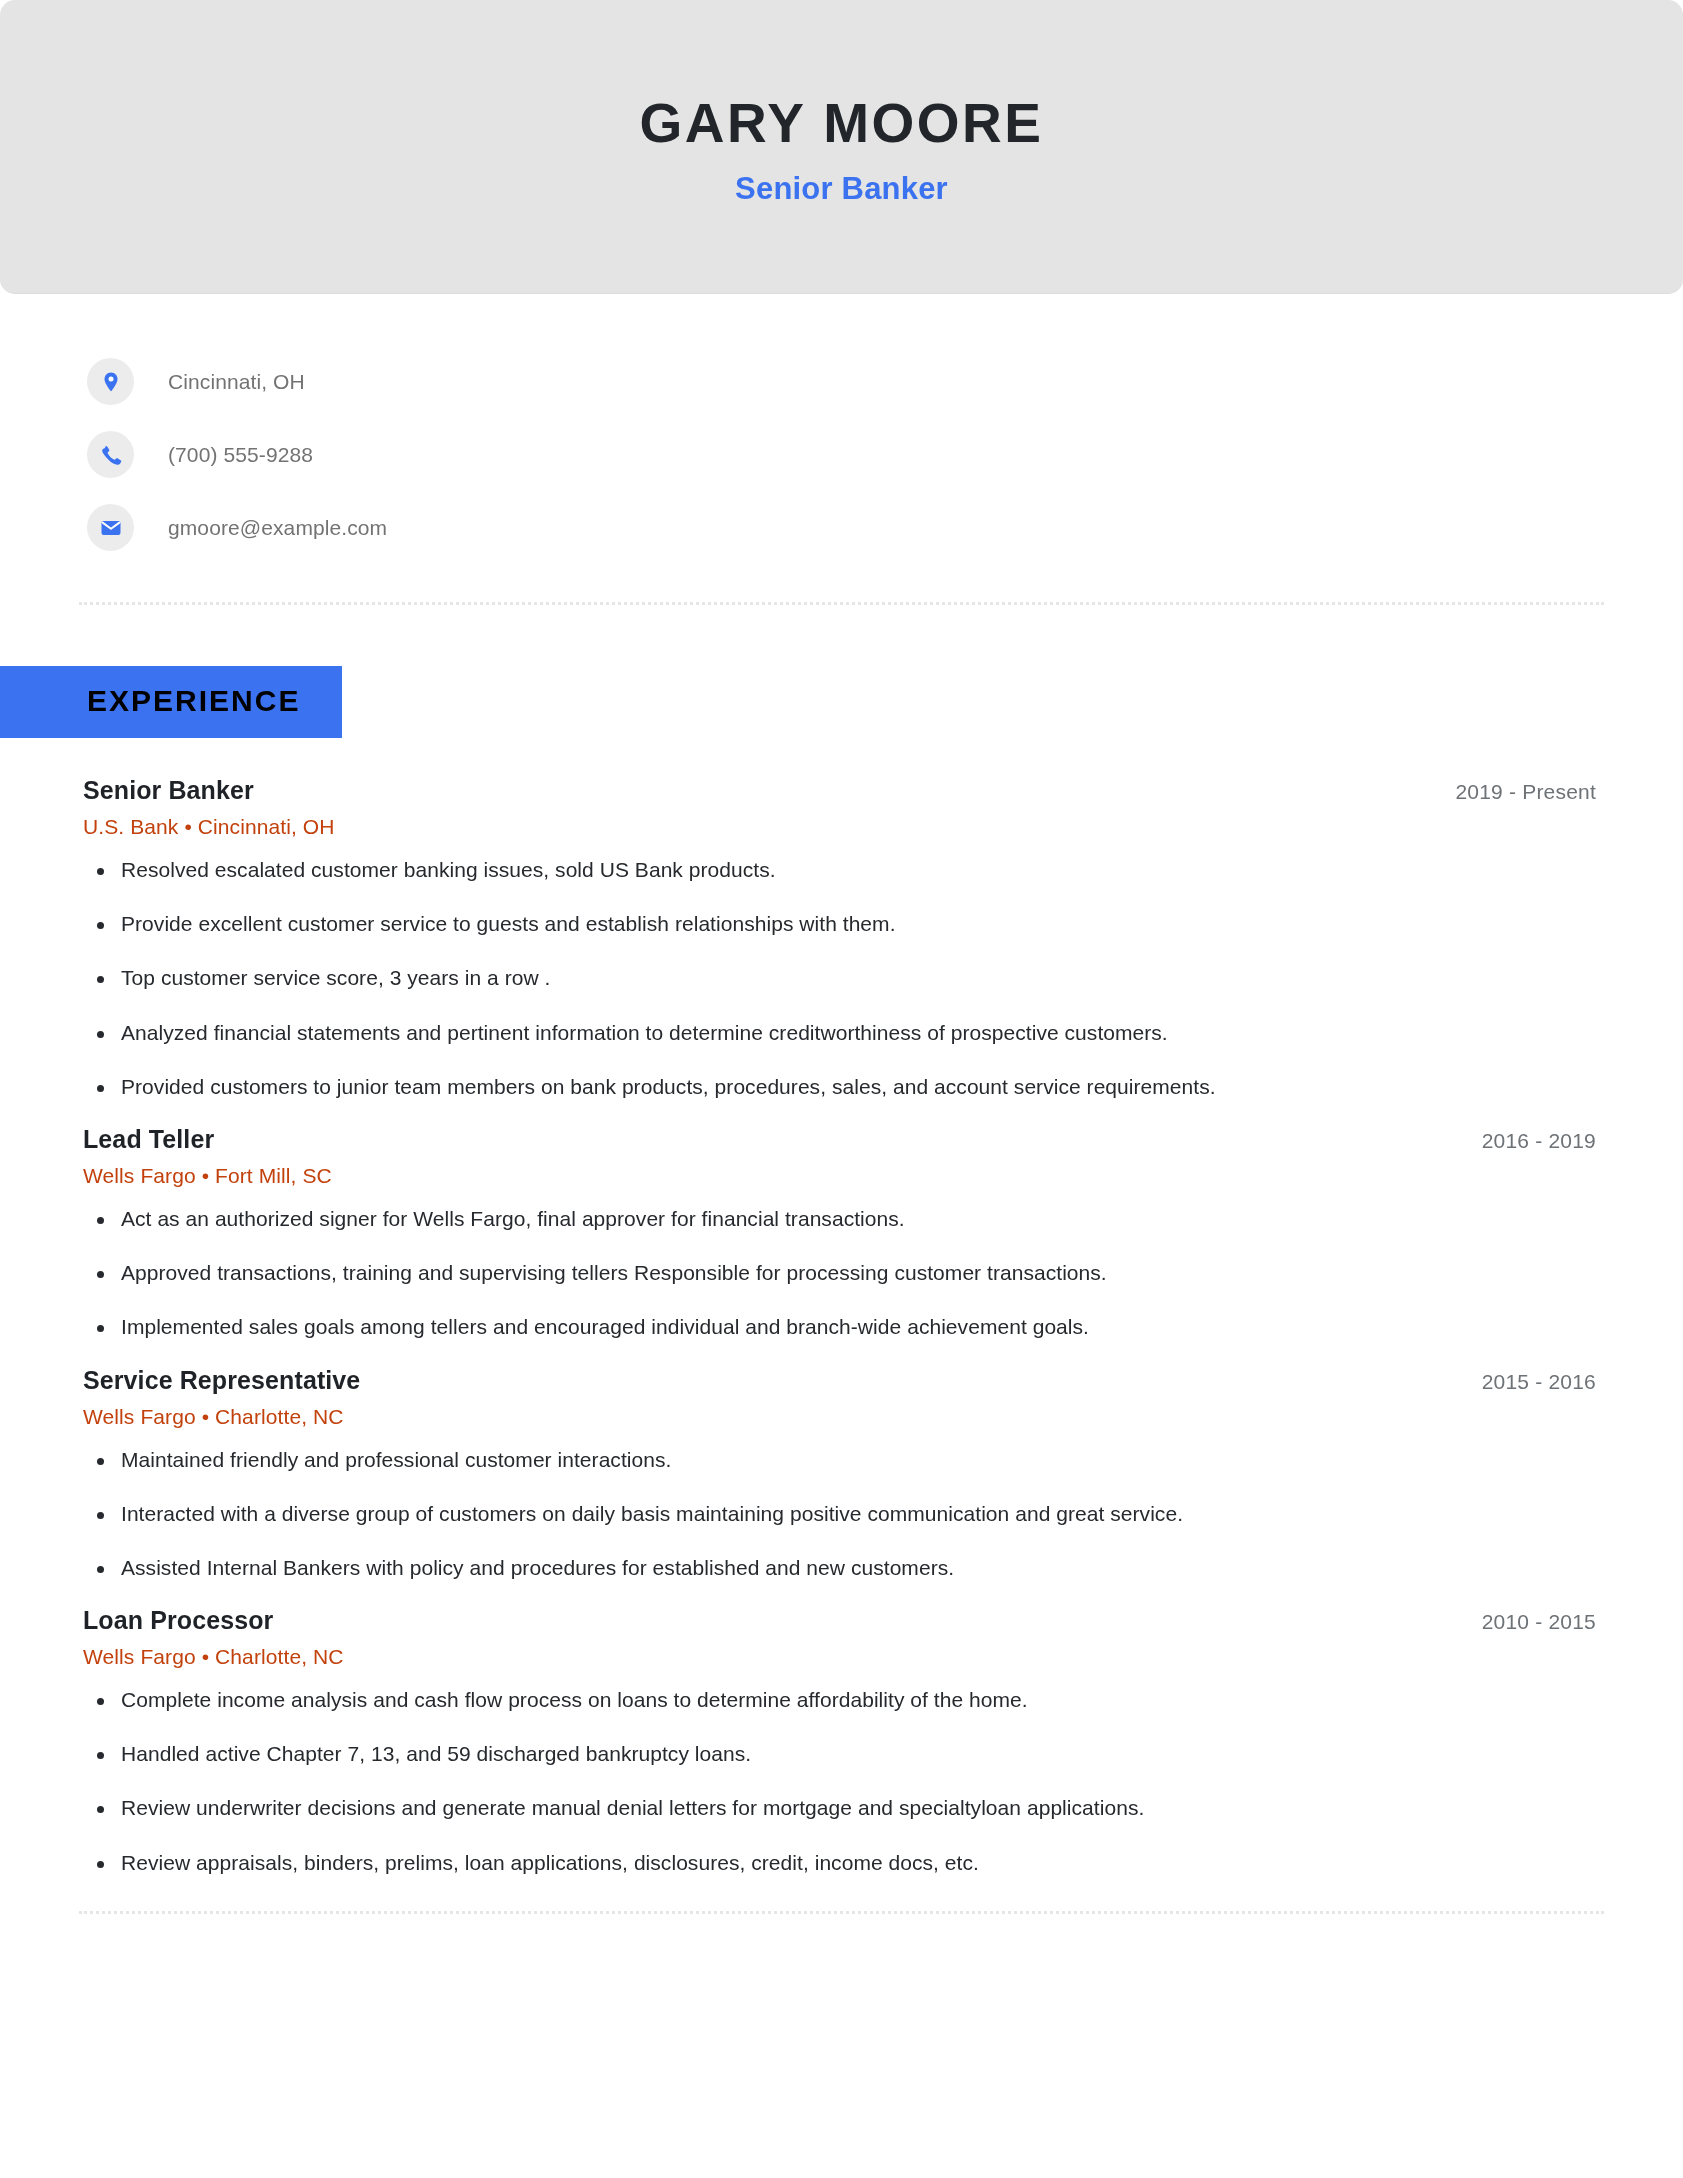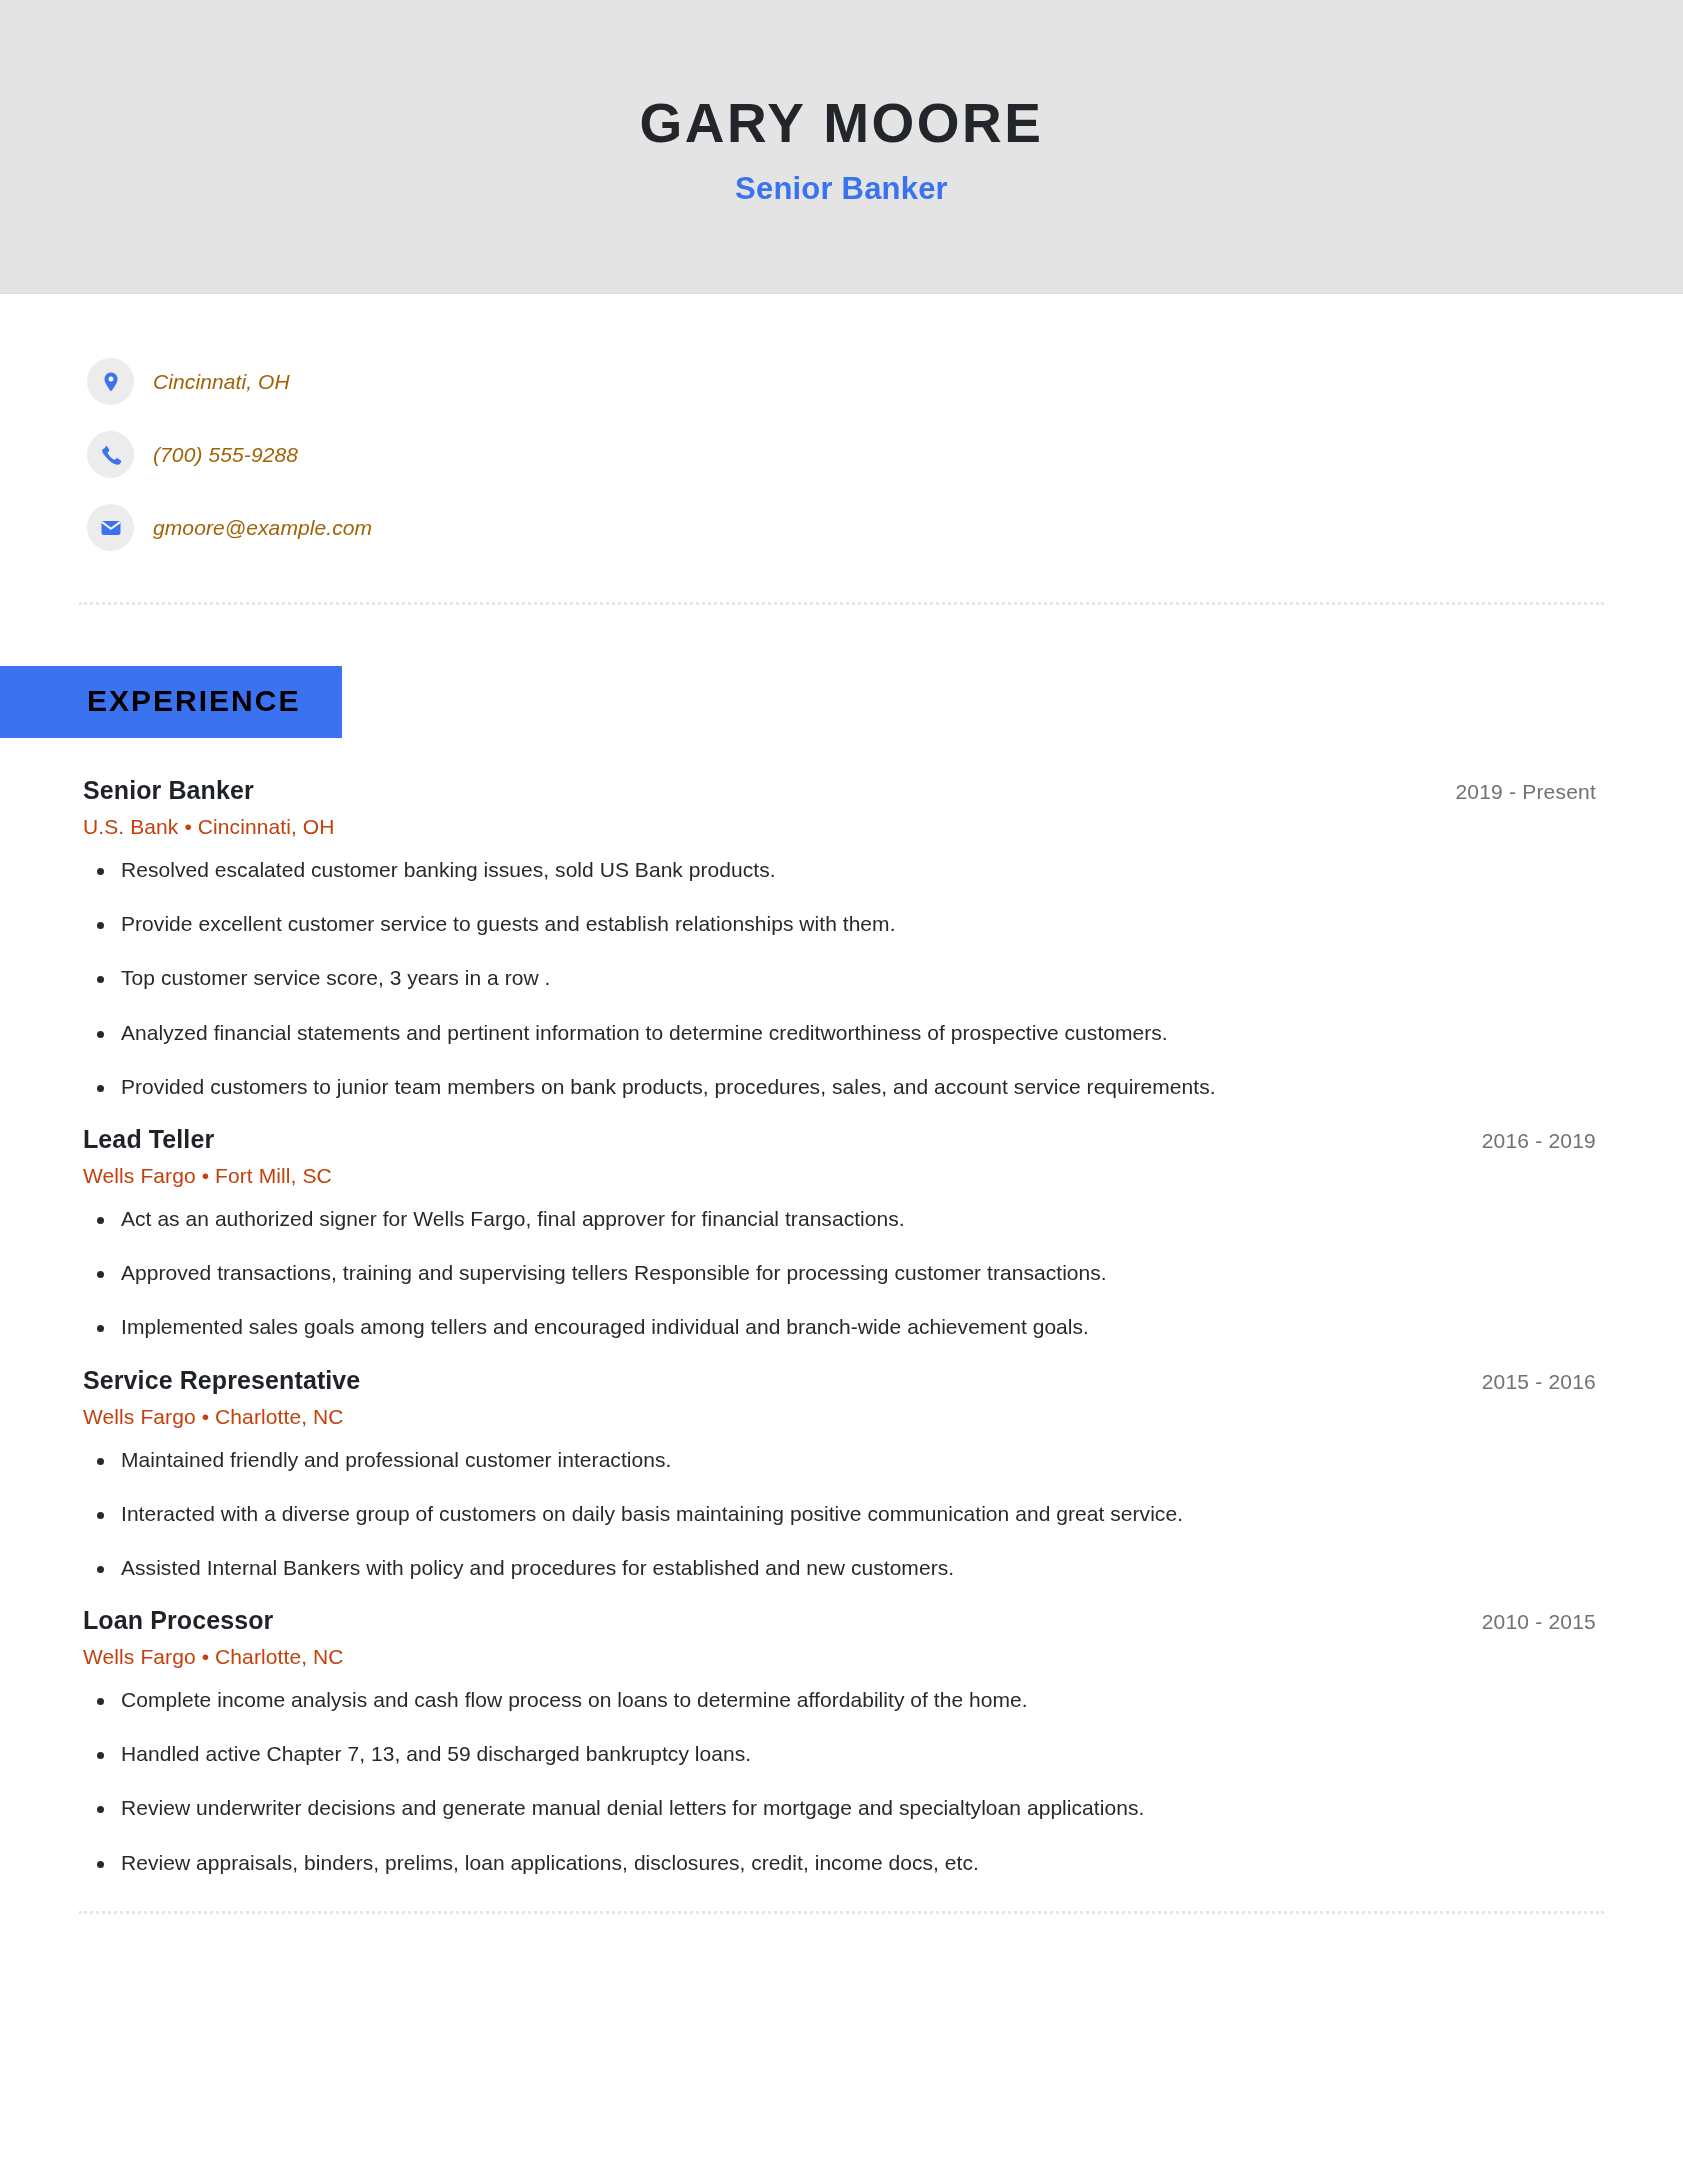--- a/index.html
+++ b/index.html
@@ -25,20 +25,21 @@
   .header-band {
     width: 1683px;
     height: 294px;
     background: #e4e4e4;
     border-bottom: 1px solid #dcdcdc;
     display: flex;
     flex-direction: column;
     align-items: center;
     justify-content: center;
     padding-top: 8px;
+    border-radius: 15px;
   }
 
   .full-name {
     font-size: 55px;
     font-weight: 700;
     letter-spacing: 2.5px;
     color: #22262b;
     text-transform: uppercase;
     line-height: 1.08;
   }
@@ -69,25 +70,24 @@
     background: #ececec;
     display: flex;
     align-items: center;
     justify-content: center;
     flex: 0 0 47px;
   }
 
   .icon-circle svg { display: block; }
 
   .contact-text {
-    margin-left: 19px;
-    font-size: 21px;
-    color: #a16207;
+    margin-left: 34px;
+    font-size: 21px;
+    color: #737373;
     letter-spacing: 0.1px;
-    font-style: italic;
   }
 
   
   .dotted-rule {
     margin: 0 auto;
     width: 1525px;
     height: 0;
     border-top: 3px dotted #e6e6e8;
   }
 

